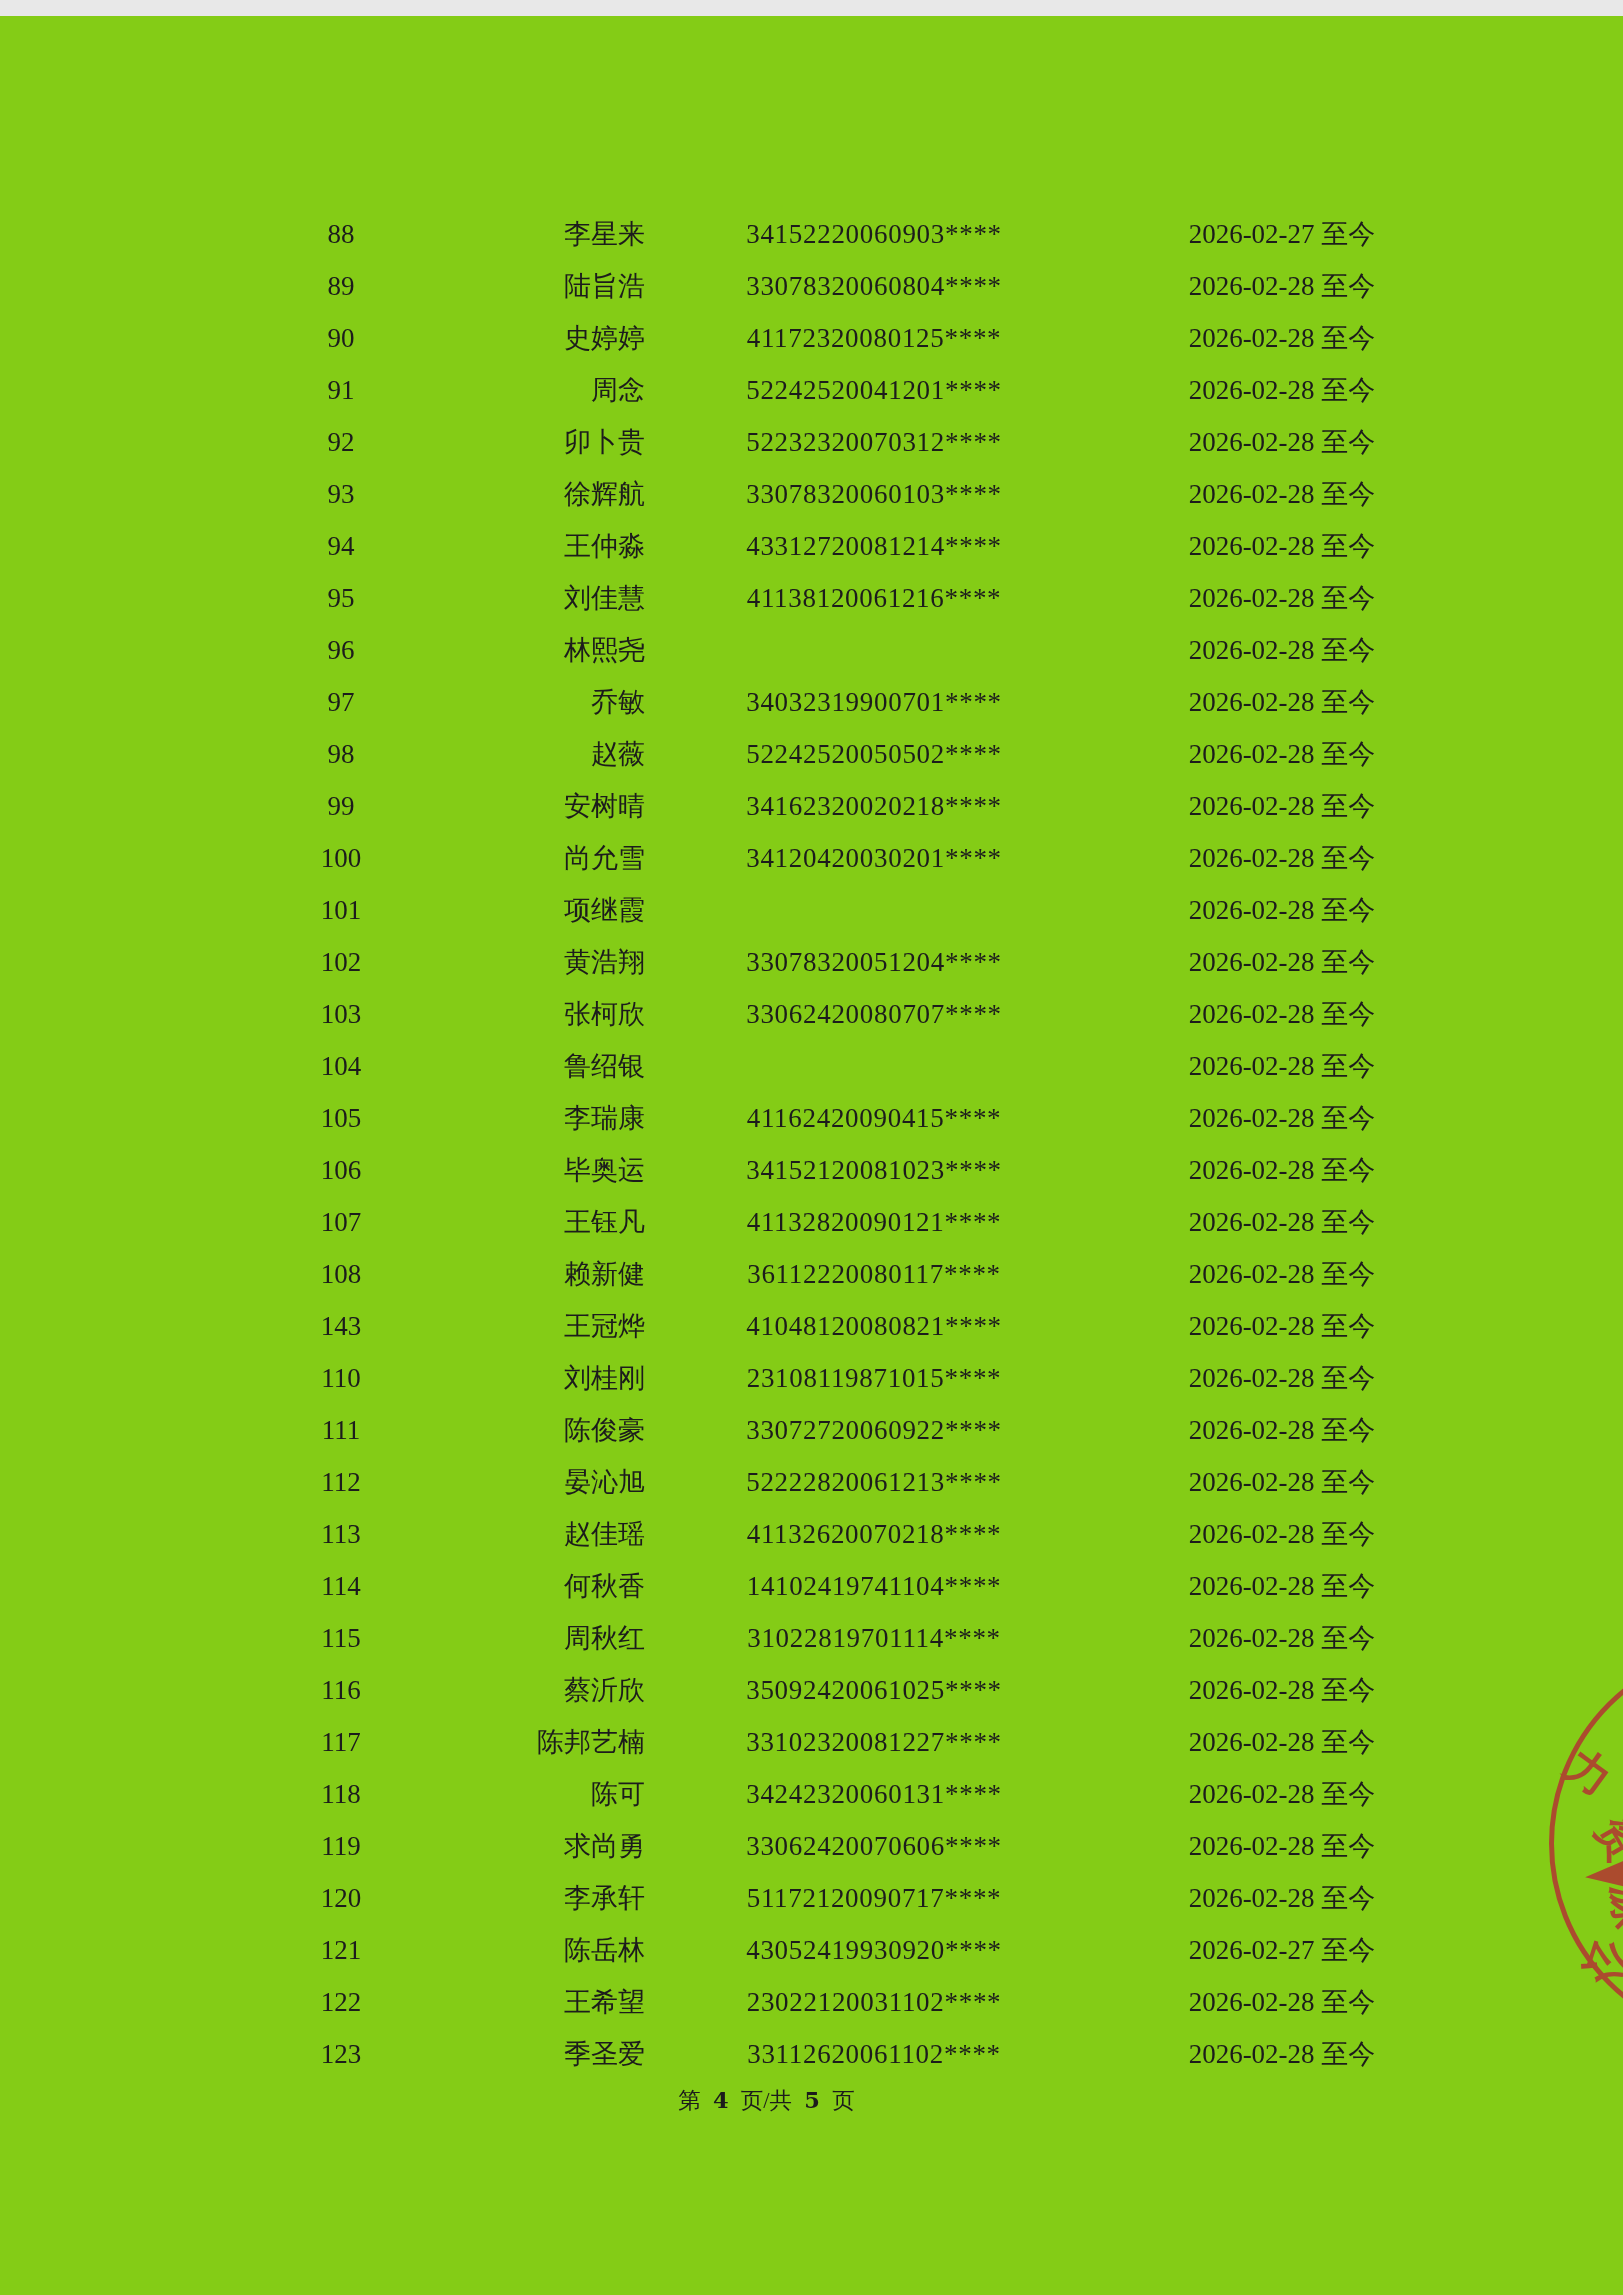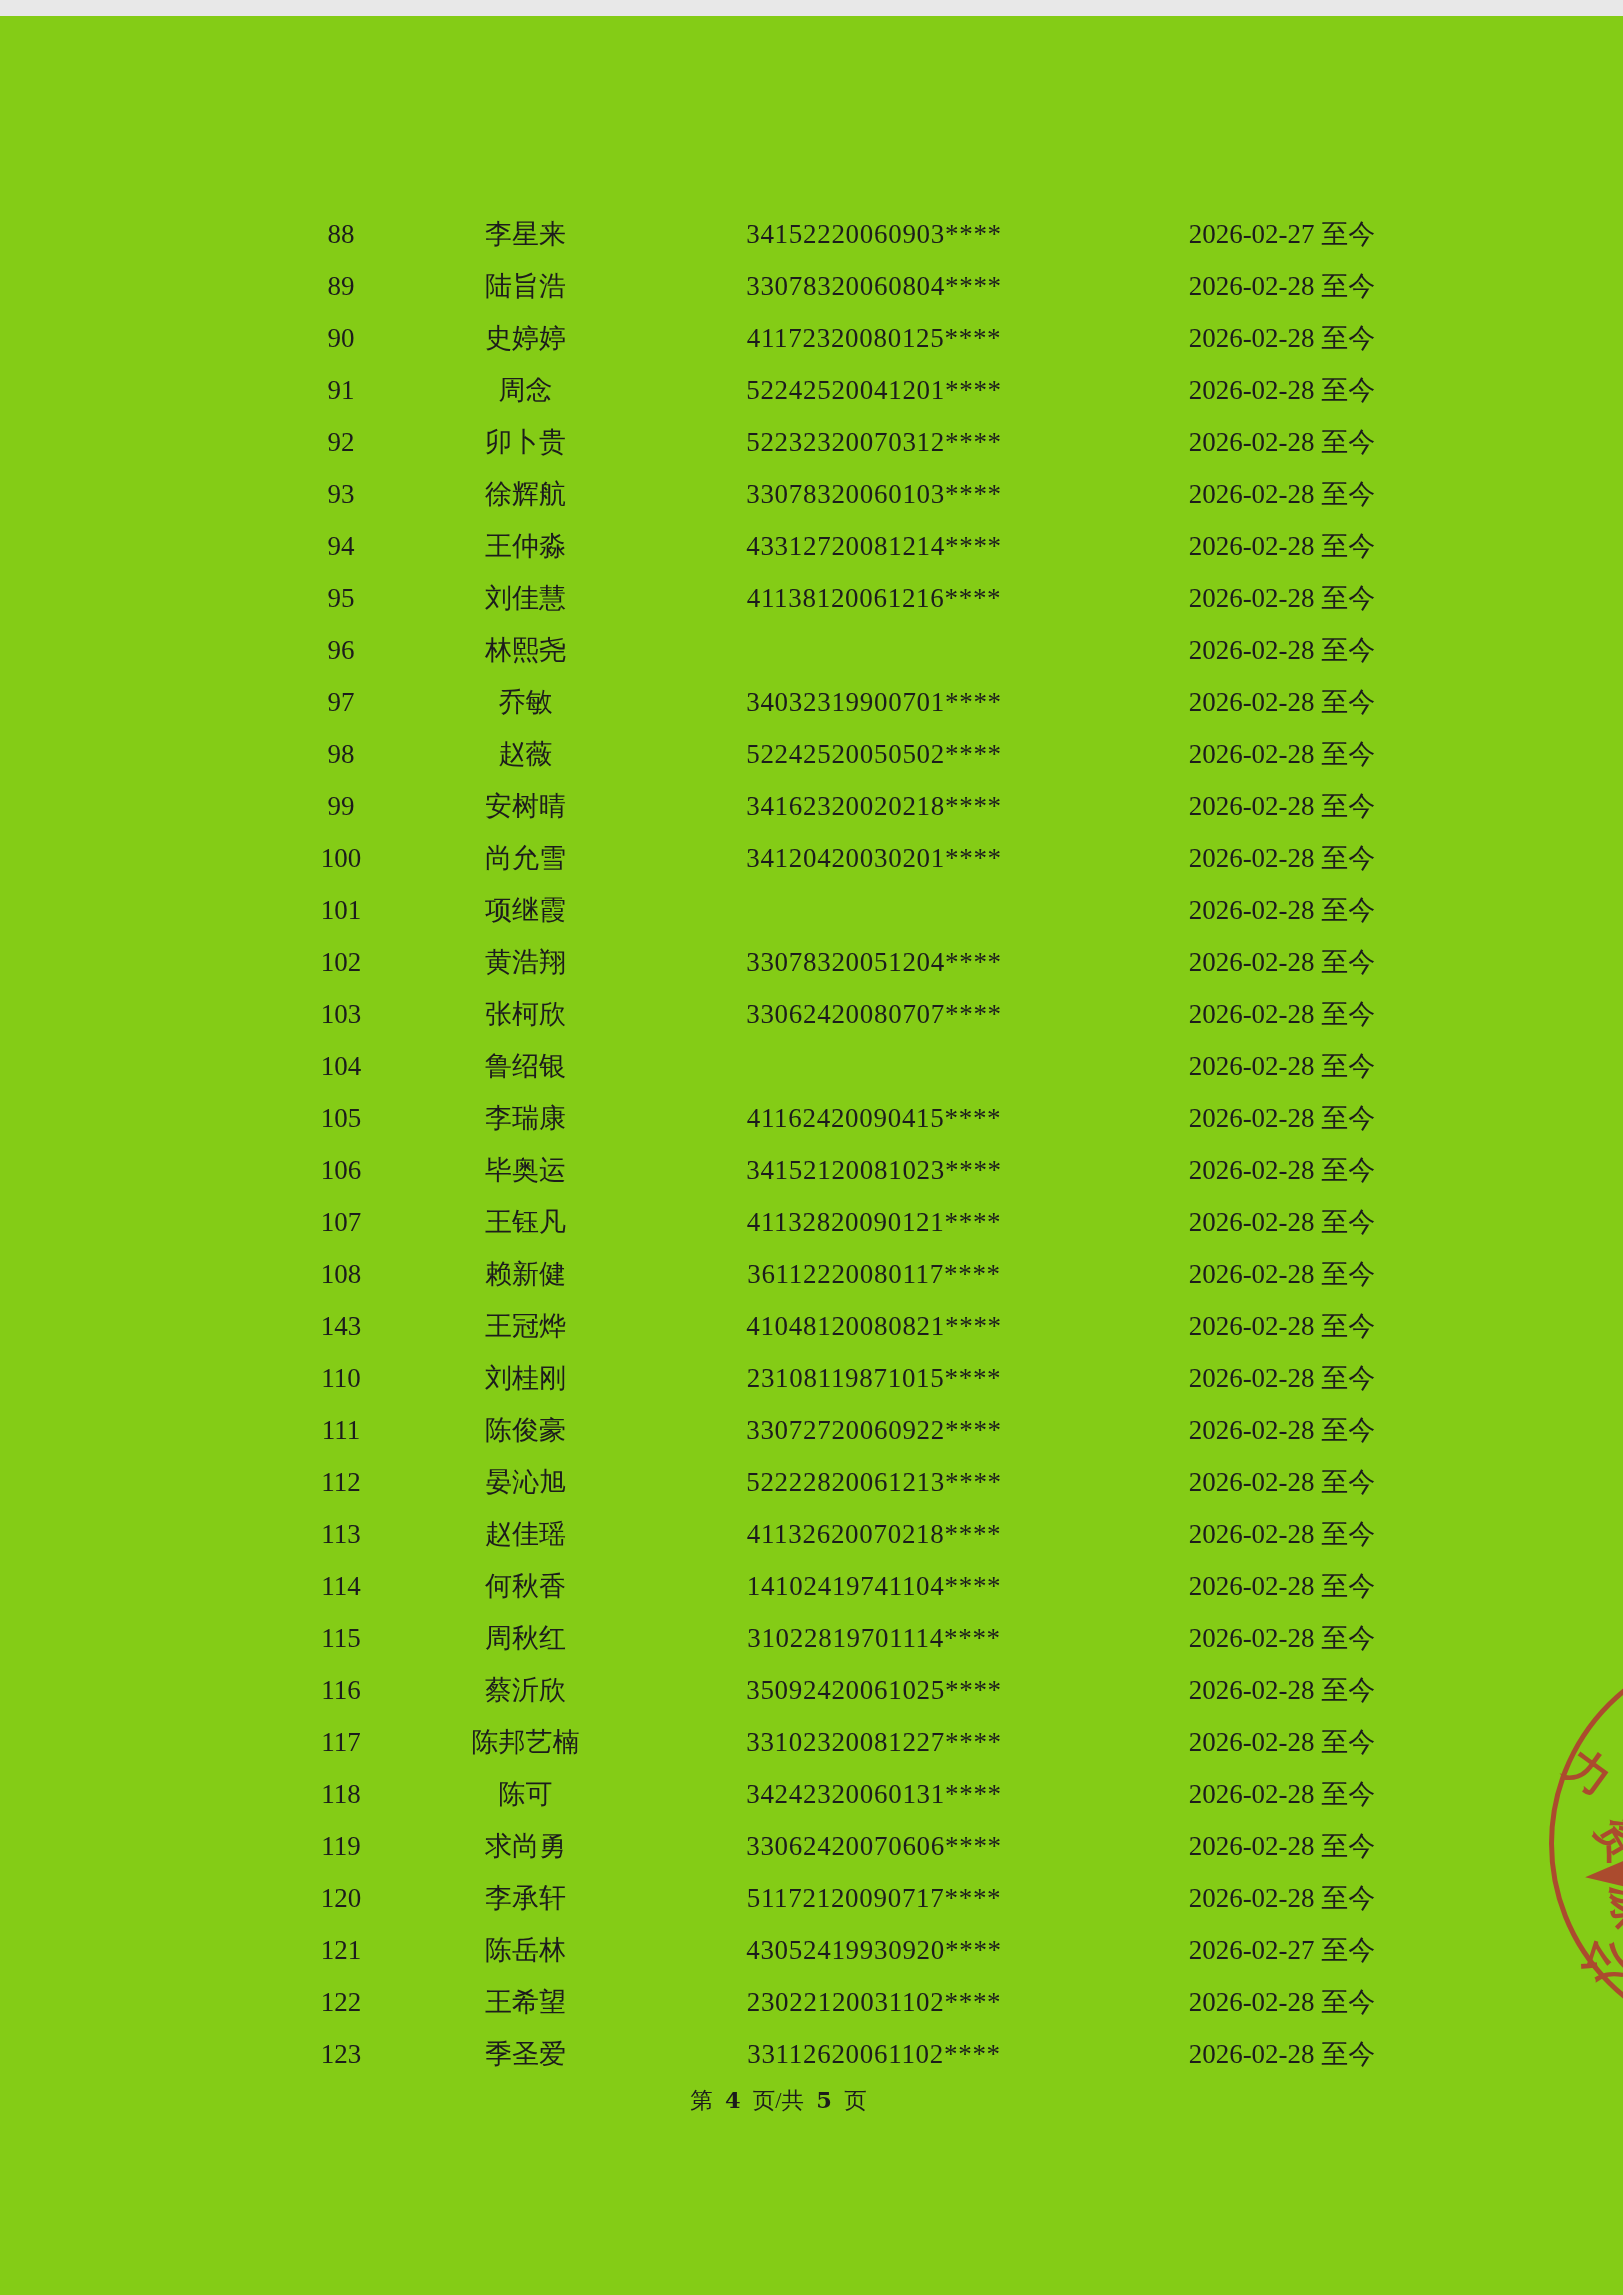--- a/index.html
+++ b/index.html
@@ -12,27 +12,27 @@
     overflow: hidden;
     font-family: "Liberation Serif", "DejaVu Serif", serif;
     color: #1c1c1c;
   }
 
   
   .roster { position: absolute; top: 192px; left: 0; width: 100%; }
   .row { position: relative; height: 52px; font-size: 27px; line-height: 52px; white-space: nowrap; }
   .cell { position: absolute; top: 0; height: 52px; }
   .cell-no   { left: 276px;  width: 130px; text-align: center; }
-  .cell-name { left: 406px;  width: 239px; text-align: center; }
+  .cell-name { left: 406px;  width: 239px; text-align: right; }
   .cell-id   { left: 683px; width: 382px; text-align: center; letter-spacing: 0.7px; }
   .cell-date { left: 1091px; width: 382px; text-align: center; }
 
   
   .footer {
-    position: absolute; top: 2069px; left: 12px; width: 1533px;
+    position: absolute; top: 2069px; left: 0; width: 1533px;
     text-align: center; font-size: 22.5px; line-height: 30px;
   }
   .footer span { margin: 0 6.1px; }
   .footer b { margin: 0 6.1px; font-family: "DejaVu Serif", serif; font-weight: bold; }
 
   
   .stamp { position: absolute; left: 0; top: 0; width: 100%; height: 100%; pointer-events: none; opacity: .88; }
   .stamp-ring {
     position: absolute; left: 1549px; top: 1628px;
     width: 389px; height: 389px;

